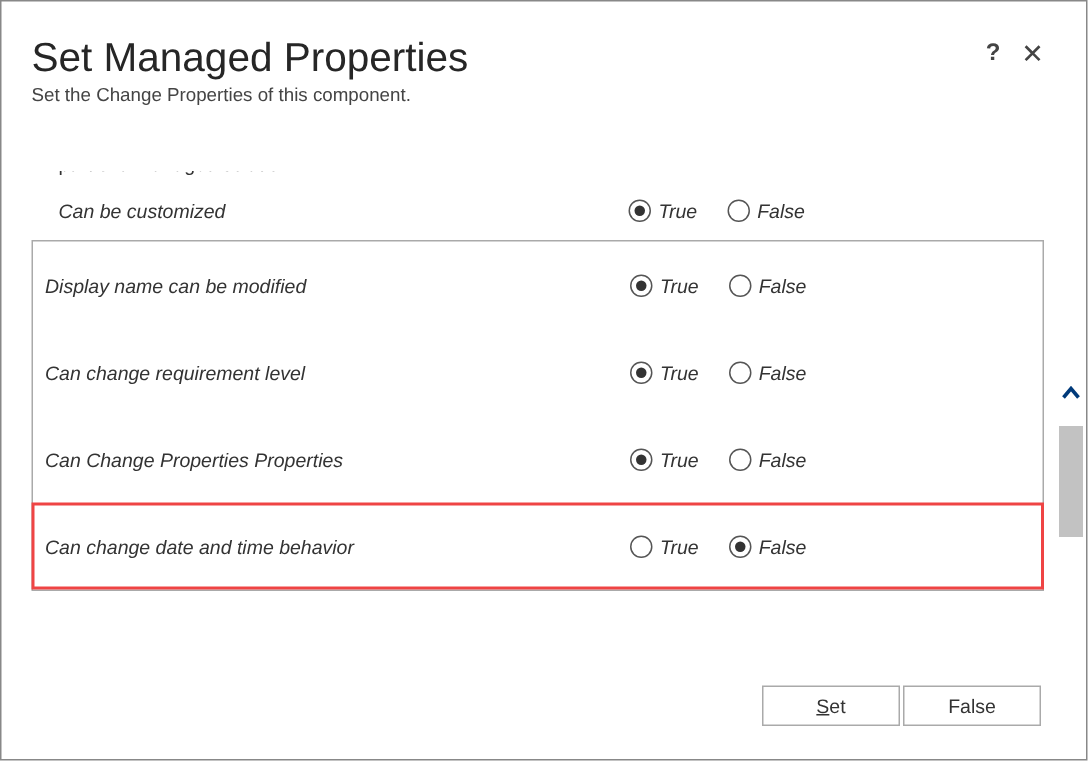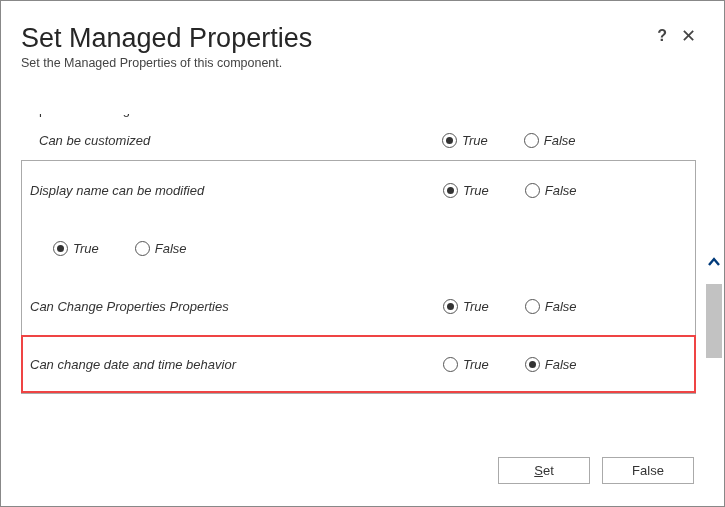--- a/index.html
+++ b/index.html
@@ -81,23 +81,22 @@
       font-style: italic;
     }
     .row-top {
       height: 28px;
     }
     .row-label {
       flex: 0 0 380px;
     }
     .radio-group {
       display: flex;
-      gap: 36px;
-      align-items: center;
-      margin-left: 23px;
+      gap: 20px;
+      align-items: center;
     }
     .radio-item {
       display: flex;
       align-items: center;
       gap: 5px;
       cursor: pointer;
     }
     .radio-circle {
       width: 15px;
       height: 15px;
@@ -159,21 +158,21 @@
       width: 16px;
       left: 2px;
       height: 74px;
       background: #c2c2c2;
     }
     .footer {
       position: absolute;
       bottom: 22px;
       right: 30px;
       display: flex;
-      gap: 12px;
+      gap: 2px;
     }
     .btn {
       min-width: 92px;
       height: 27px;
       border: 1px solid #aaa;
       background: #fff;
       font-size: 13px;
       color: #333;
       cursor: pointer;
       display: flex;
@@ -185,21 +184,21 @@
       text-decoration: underline;
     }
   </style>
 </head>
 <body>
 
 <div class="dialog">
 
   <div class="header">
     <div class="title">Set Managed Properties</div>
-    <div class="subtitle">Set the Managed Properties of this component.</div>
+    <div class="subtitle">Set the Change Properties of this component.</div>
     <div class="header-icons">
       <span class="help-icon">?</span>
       <span class="close-icon">✕</span>
     </div>
   </div>
 
   <div class="content-area">
     <div class="truncated-text"><span>part of a managed solution.</span></div>
 
     <div class="row row-top">
@@ -226,20 +225,21 @@
             <span>True</span>
           </div>
           <div class="radio-item">
             <span class="radio-circle"></span>
             <span>False</span>
           </div>
         </div>
       </div>
 
       <div class="row">
+        <div class="row-label">Can change requirement level</div>
         <div class="radio-group">
           <div class="radio-item">
             <span class="radio-circle selected"></span>
             <span>True</span>
           </div>
           <div class="radio-item">
             <span class="radio-circle"></span>
             <span>False</span>
           </div>
         </div>

